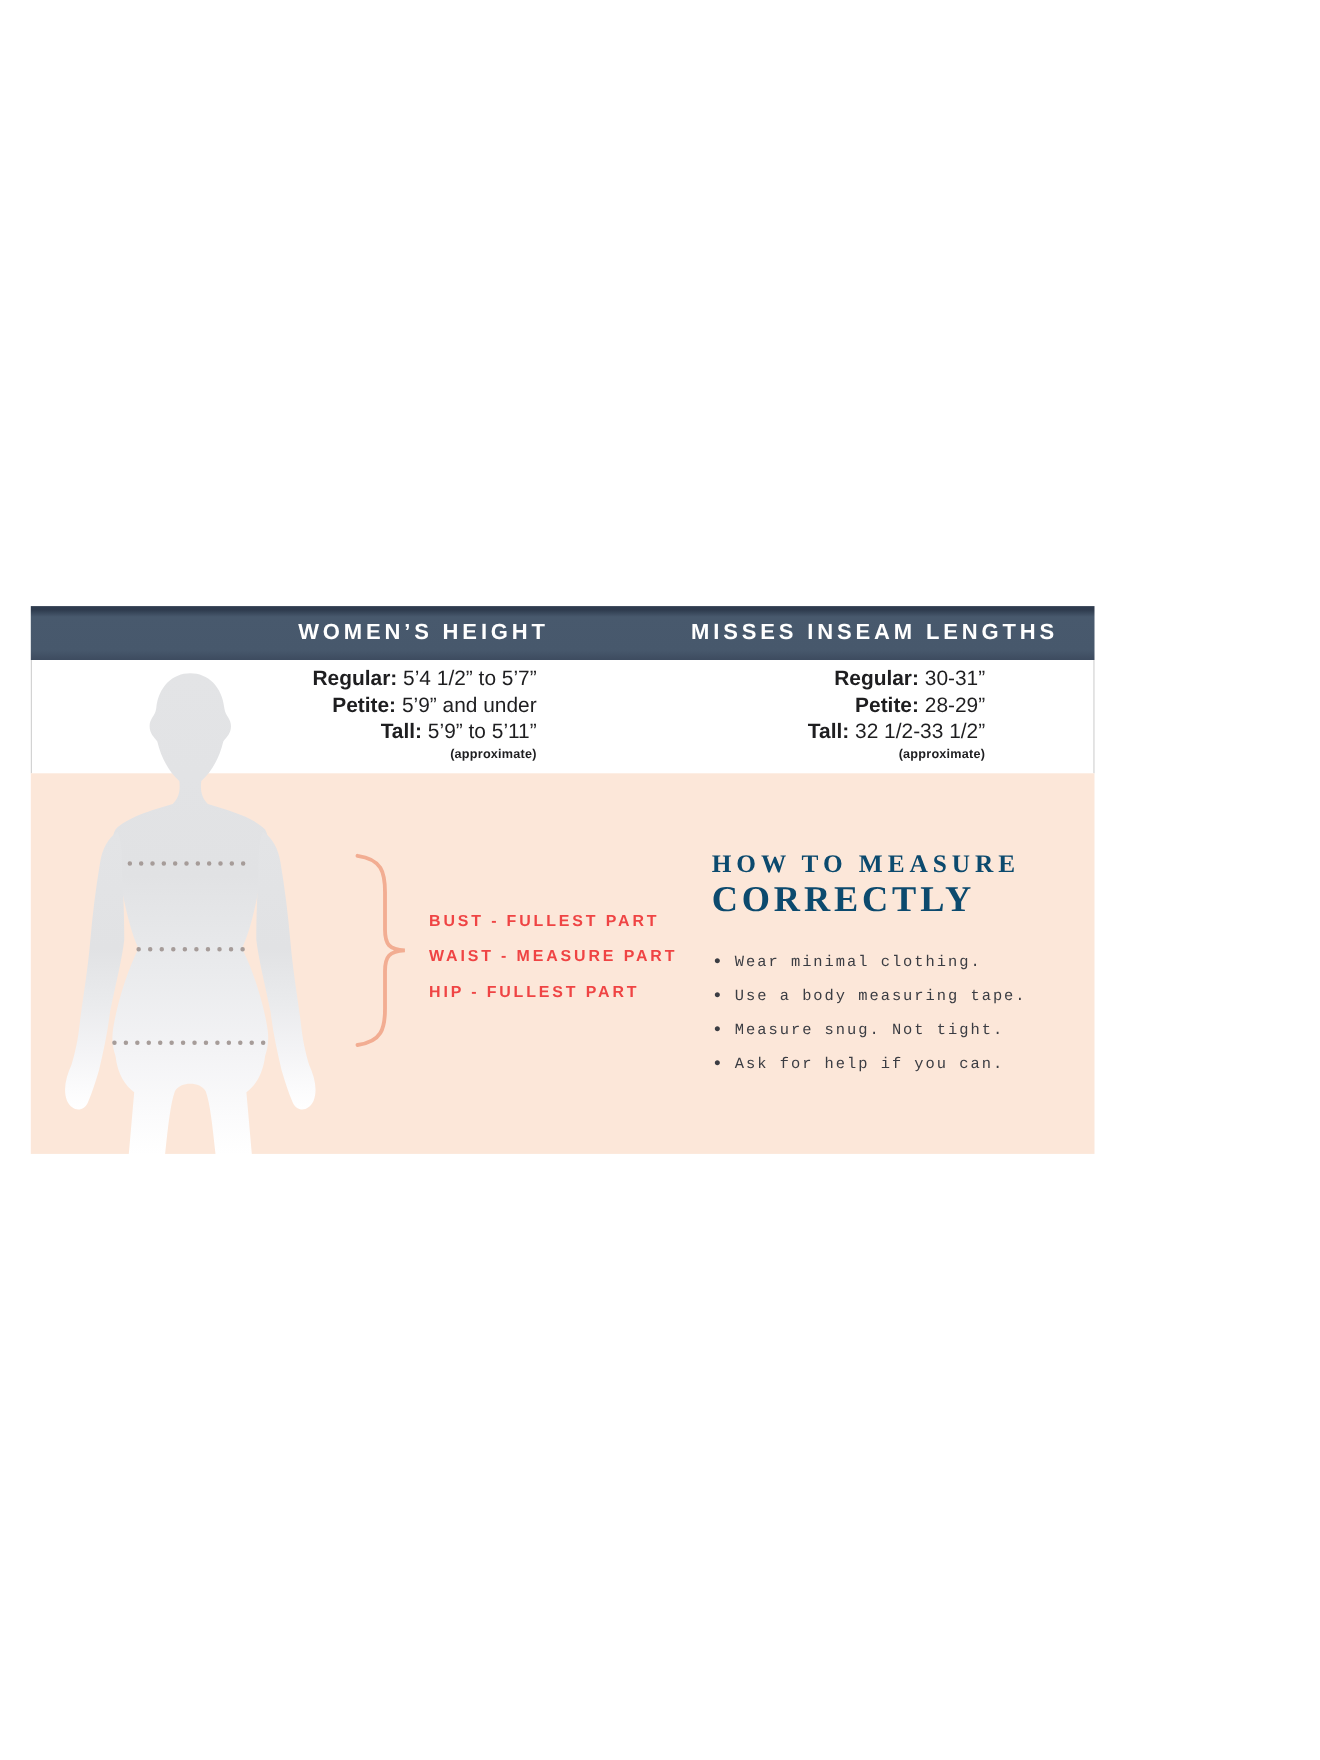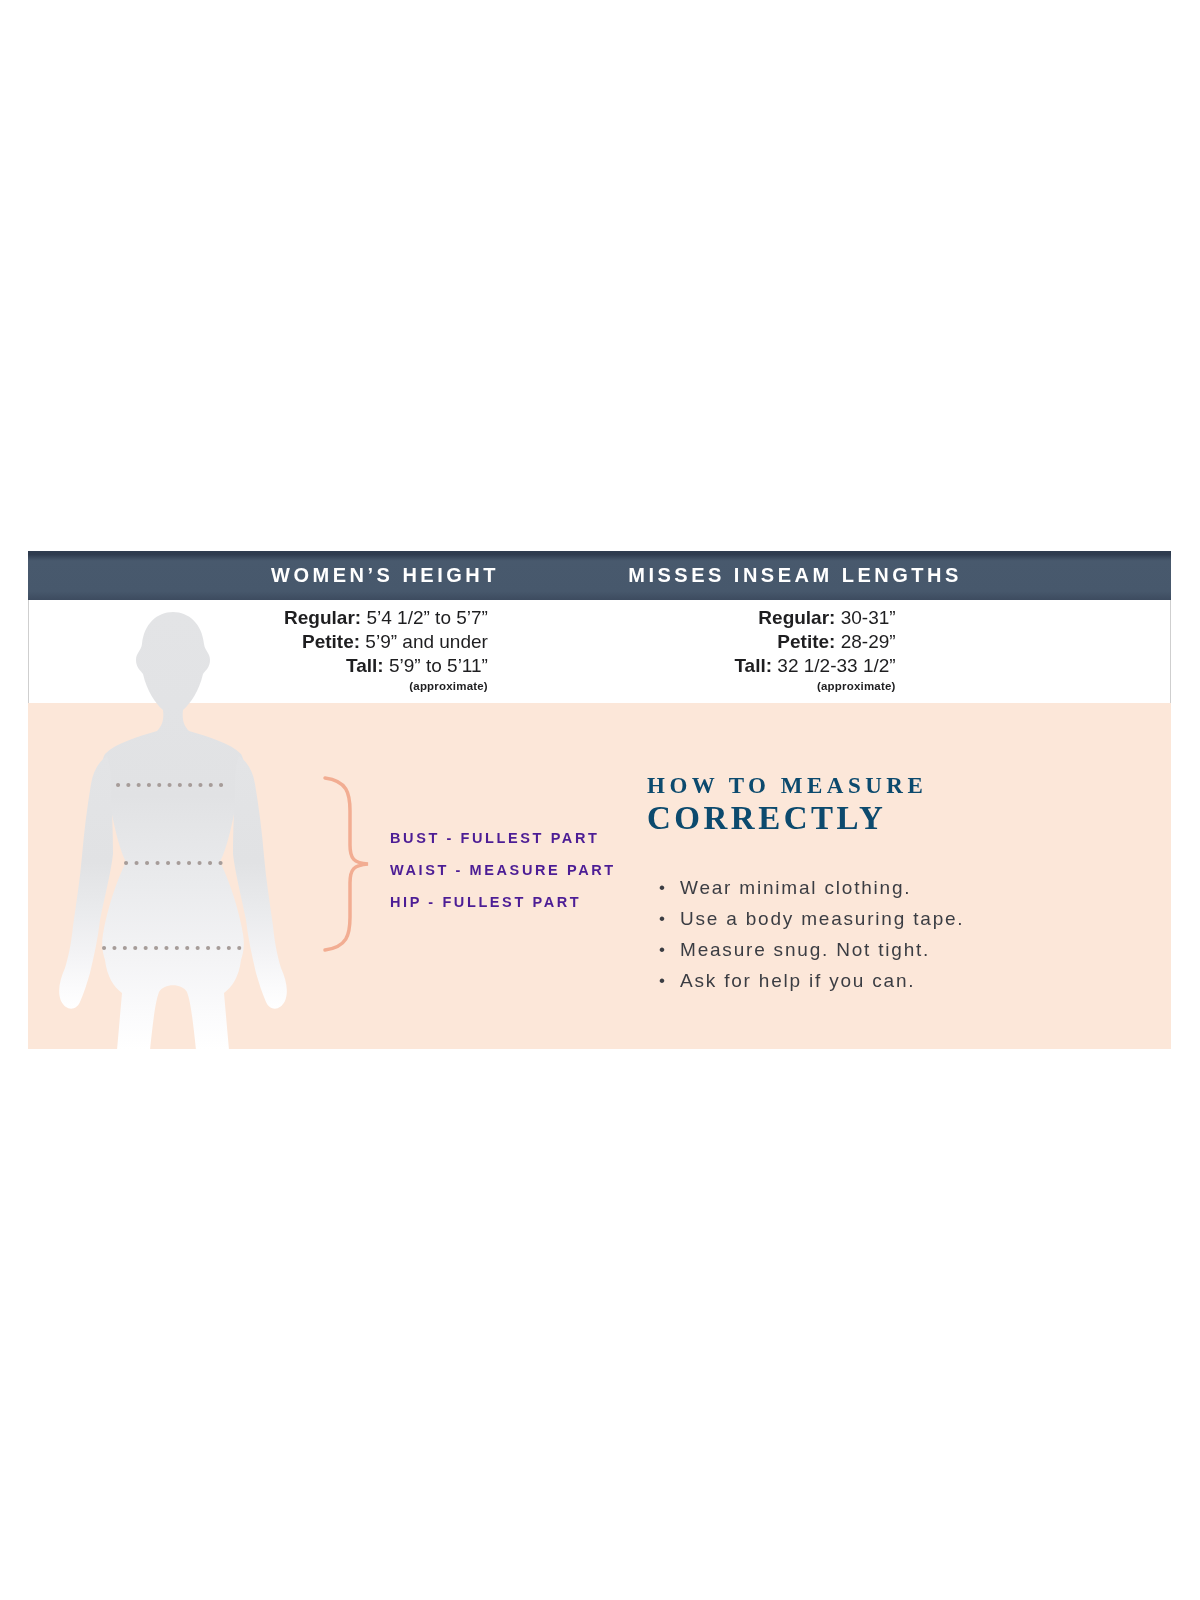--- a/index.html
+++ b/index.html
@@ -1,18 +1,18 @@
 <!DOCTYPE html>
 <html><head>
 <meta charset="utf-8">
 <style>
   html,body{margin:0;padding:0;}
   body{background:#ffffff;font-family:"Liberation Sans", sans-serif;}
   .page{position:relative;width:1200px;height:1600px;background:#ffffff;overflow:hidden;}
-  .content{position:absolute;left:28px;top:551px;width:1143px;height:498px;}
+  .content{position:absolute;left:28px;top:551px;width:967px;height:498px;}
 
   
   .header-bar{position:relative;height:49px;background:linear-gradient(180deg,#2e3b4e 0%,#2e3b4e 7%,#48596d 20%,#47586c 82%,#3d4b5f 100%);}
   .header-label{position:absolute;top:0;line-height:49px;transform:translateX(-50%);
     color:#ffffff;font-weight:bold;font-size:20px;letter-spacing:3.5px;white-space:nowrap;}
   .header-label.left{left:357px;}
   .header-label.right{left:767px;}
 
   
   .white-band{position:relative;height:103px;background:#ffffff;border-left:1px solid #cfcfcf;border-right:1px solid #cfcfcf;box-sizing:border-box;}
@@ -24,30 +24,30 @@
   .col .note{font-size:11.5px;font-weight:bold;line-height:16px;letter-spacing:0.2px;}
 
   
   .pink-band{position:relative;height:346px;background:#fce7d9;}
 
   
   .overlay{position:absolute;}
   .silhouette-svg{left:17px;top:59px;width:250px;height:440px;}
   .brace-svg{left:292px;top:223px;width:52px;height:180px;}
 
-  .measure-labels{left:362px;top:271px;color:#4c1d95;font-weight:bold;font-size:14.5px;
+  .measure-labels{left:362px;top:271px;color:#ef4444;font-weight:bold;font-size:14.5px;
     letter-spacing:2.6px;white-space:nowrap;}
   .measure-labels div{height:32px;line-height:32px;}
 
   .howto{left:619px;top:222px;color:#0c4a6e;white-space:nowrap;font-family:"Liberation Serif", serif;}
   .howto .line1{font-size:23px;font-weight:bold;letter-spacing:4.5px;line-height:26px;}
   .howto .line2{font-size:33px;font-weight:bold;letter-spacing:3.5px;line-height:36px;margin-top:1px;}
 
-  .tips{left:619px;top:309px;list-style:none;margin:12px;padding:0;color:#3b3d43;
-    font-size:19px;letter-spacing:1.8px;white-space:nowrap;}
+  .tips{left:619px;top:309px;list-style:none;margin:0;padding:0;color:#3b3d43;
+    font-size:14px;letter-spacing:1.8px;white-space:nowrap;font-family:Liberation Mono, monospace;}
   .tips li{height:31px;line-height:31px;position:relative;padding-left:21px;}
   .tips li::before{content:"\2022";position:absolute;left:0;top:0;font-size:17px;}
 </style>
 </head>
 <body>
 
 <div class="page">
   <div class="content">
 
     <div class="header-bar">

